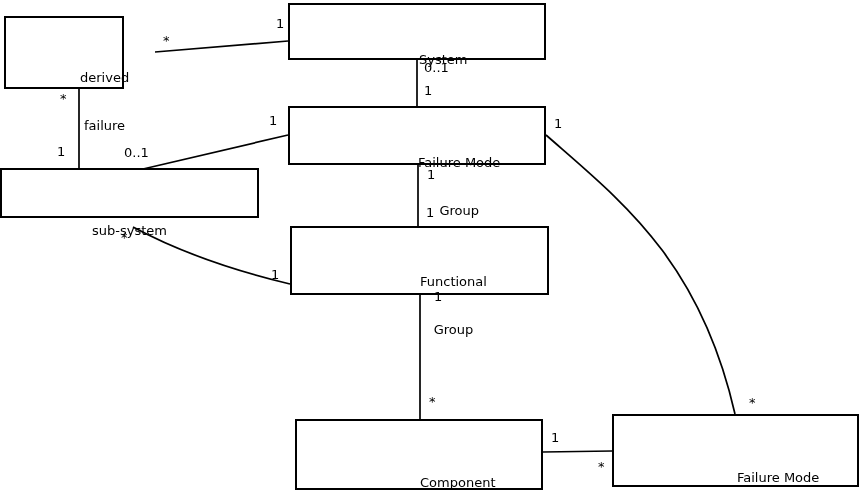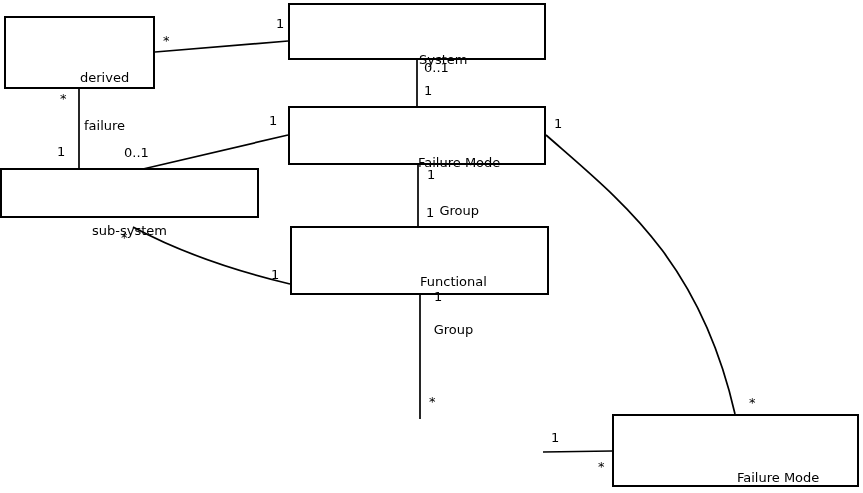--- a/index.html
+++ b/index.html
@@ -44,21 +44,21 @@
     <path d="M417,60 L417,106"></path>
     <path d="M79,89 L79,168"></path>
     <path d="M143,169 L288,135"></path>
     <path d="M418,165 L418,226"></path>
     <path d="M133,227 Q198,262 290,284"></path>
     <path d="M420,285 L420,419"></path>
     <path d="M543,452 L612,451"></path>
     <path d="M546,135 C620,200 700,260 735,414"></path>
   </svg>
 
-  <div class="box" style="left:4px;top:16px;width:151px;height:73px;padding-left:20px;">
+  <div class="box" style="left:4px;top:16px;width:120px;height:73px;padding-left:20px;">
     <div class="box-text" style="left:74px;top:20px;">
       <span>derived</span>
       <span>failure</span>
       <span>mode</span>
     </div>
   </div>
 
   <div class="box" style="left:288px;top:3px;width:258px;height:57px;">
     <div class="box-text" style="left:129px;top:15px;">
       <span>System</span>
@@ -78,20 +78,25 @@
     </div>
   </div>
 
   <div class="box" style="left:290px;top:226px;width:259px;height:69px;">
     <div class="box-text" style="left:128px;top:14px;">
       <span>Functional</span>
       <span>Group</span>
     </div>
   </div>
 
+  <div class="box" style="left:295px;top:419px;width:248px;height:71px;">
+    <div class="box-text" style="left:123px;top:22px;">
+      <span>Component</span>
+    </div>
+  </div>
 
   <div class="box" style="left:612px;top:414px;width:247px;height:73px;">
     <div class="box-text" style="left:123px;top:22px;">
       <span>Failure Mode</span>
     </div>
   </div>
 
   <span class="mult" style="left:276px;top:17px;">1</span>
   <span class="mult" style="left:163px;top:34px;">*</span>
 

